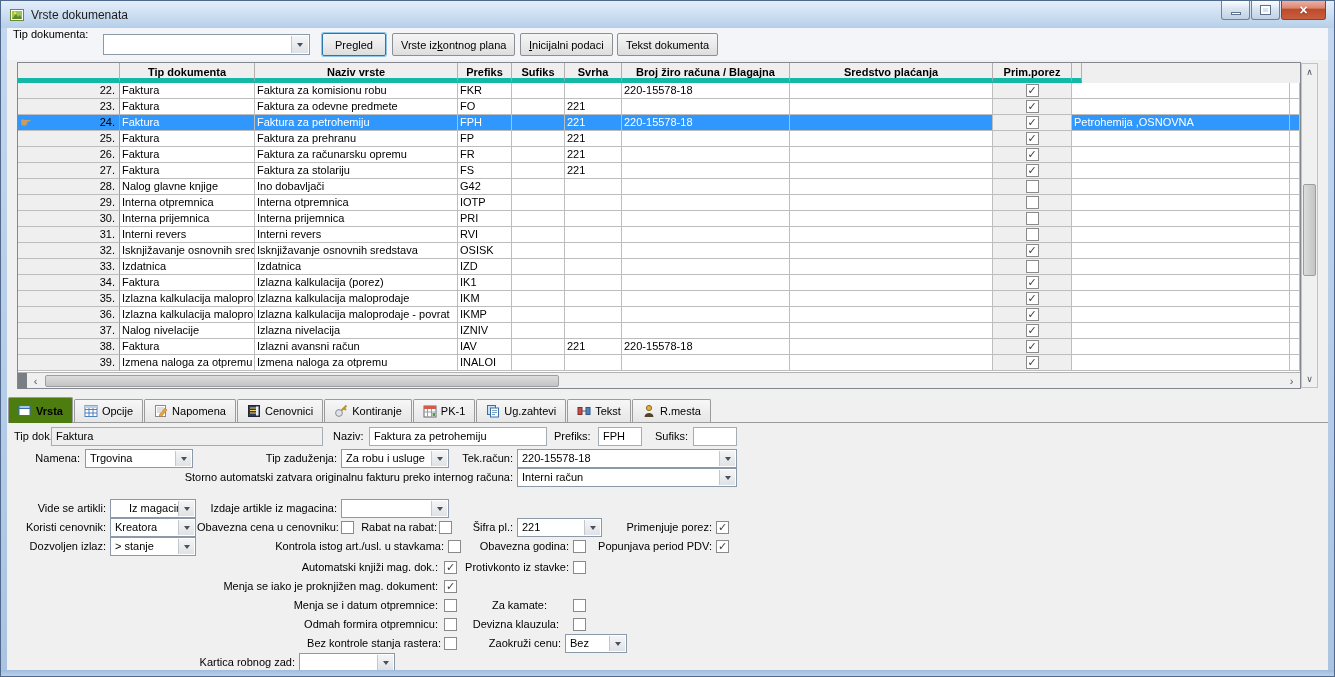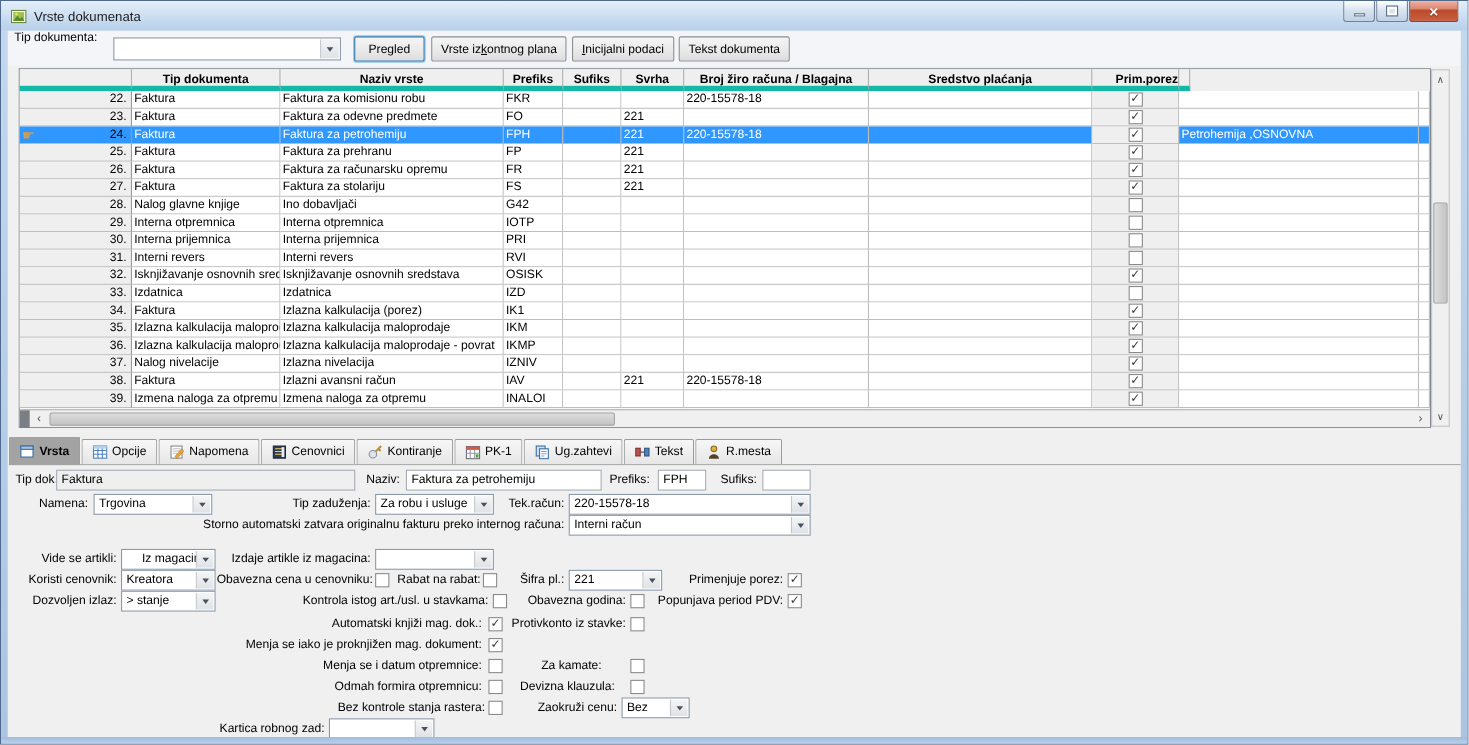--- a/index.html
+++ b/index.html
@@ -59,21 +59,21 @@
   .sb-block{width:9px;height:16px;background:#7a7f85;flex:none;}
   .sb-btn{width:17px;height:16px;display:flex;align-items:center;justify-content:center;color:#4a5560;flex:none;font-size:11px;}
   .sb-thumb-h{width:514px;height:12px;background:linear-gradient(#dcdcdc,#c4c4c4);border:1px solid #9e9e9e;border-radius:2px;margin-left:1px;flex:none;}
   .vscroll{position:absolute;left:1301px;top:63px;width:17px;height:325px;background:#f0f0f0;border:1px solid #c3c3c3;}
   .vs-btn{position:absolute;left:0;width:15px;height:16px;display:flex;align-items:center;justify-content:center;color:#4a5560;font-size:9px;}
   .vs-thumb{position:absolute;left:1px;top:120px;width:13px;height:92px;background:linear-gradient(90deg,#dcdcdc,#c4c4c4);border:1px solid #9e9e9e;border-radius:2px;}
   
   .tabbar{position:absolute;left:8px;top:397px;width:1320px;height:26px;display:flex;align-items:flex-end;border-bottom:1px solid #9b9b9b;}
   .tab{height:23px;display:flex;align-items:center;gap:4px;padding:0 9px;margin-right:1px;
      background:linear-gradient(#f7f7f7,#e6e6e6);border:1px solid #9b9b9b;border-bottom:none;border-radius:2px 2px 0 0;white-space:nowrap;}
-  .tab.active{height:26px;background:#a3a3a3;font-weight:bold;margin-bottom:-1px;}
+  .tab.active{height:26px;background:#4d7c0f;font-weight:bold;margin-bottom:-1px;}
   .tab svg{flex:none;}
   
   .formpanel{position:absolute;left:7px;top:423px;width:1321px;height:247px;background:#f0f0f0;}
   .flbl{position:absolute;height:18px;line-height:18px;white-space:nowrap;}
   .flbl.r{text-align:right;}
   .field{position:absolute;height:19px;background:#fff;border:1px solid #a5acb5;padding:2px 4px 0 4px;white-space:nowrap;overflow:hidden;}
   .field.ro{background:#efefef;}
   .fcombo{position:absolute;height:19px;background:#fff;border:1px solid #8b99a9;}
   .fcombo .cval{display:block;padding:2px 4px 0 4px;white-space:nowrap;overflow:hidden;}
   .fcombo .cbtn{position:absolute;right:1px;top:1px;bottom:1px;width:16px;background:linear-gradient(#f4f5f6,#dfe2e6);
@@ -141,21 +141,21 @@
   <div class="gridframe">
     <div class="ghead">
         <div class="ghc" style="width: 102px;"></div>
         <div class="ghc" style="width: 135px;">Tip dokumenta</div>
         <div class="ghc" style="width: 203px;">Naziv vrste</div>
         <div class="ghc" style="width: 54px;">Prefiks</div>
         <div class="ghc" style="width: 53px;">Sufiks</div>
         <div class="ghc" style="width: 57px;">Svrha</div>
         <div class="ghc" style="width: 168px;">Broj žiro računa / Blagajna</div>
         <div class="ghc" style="width: 203px;">Sredstvo plaćanja</div>
-        <div class="ghc" style="width: 79px; text-align: right;">Prim.porez</div>
+        <div class="ghc" style="width: 79px;">Prim.porez</div>
         <div class="ghc" style="width: 10px;"></div>
       </div>
     <div class="gbody">
         <div class="grow">
           <div class="gc rowhead" style="width: 102px;"><span>22.</span></div>
           <div class="gc" style="width: 135px;">Faktura</div>
           <div class="gc" style="width: 203px;">Faktura za komisionu robu</div>
           <div class="gc" style="width: 54px;">FKR</div>
           <div class="gc" style="width: 53px;"></div>
           <div class="gc" style="width: 57px;"></div>

